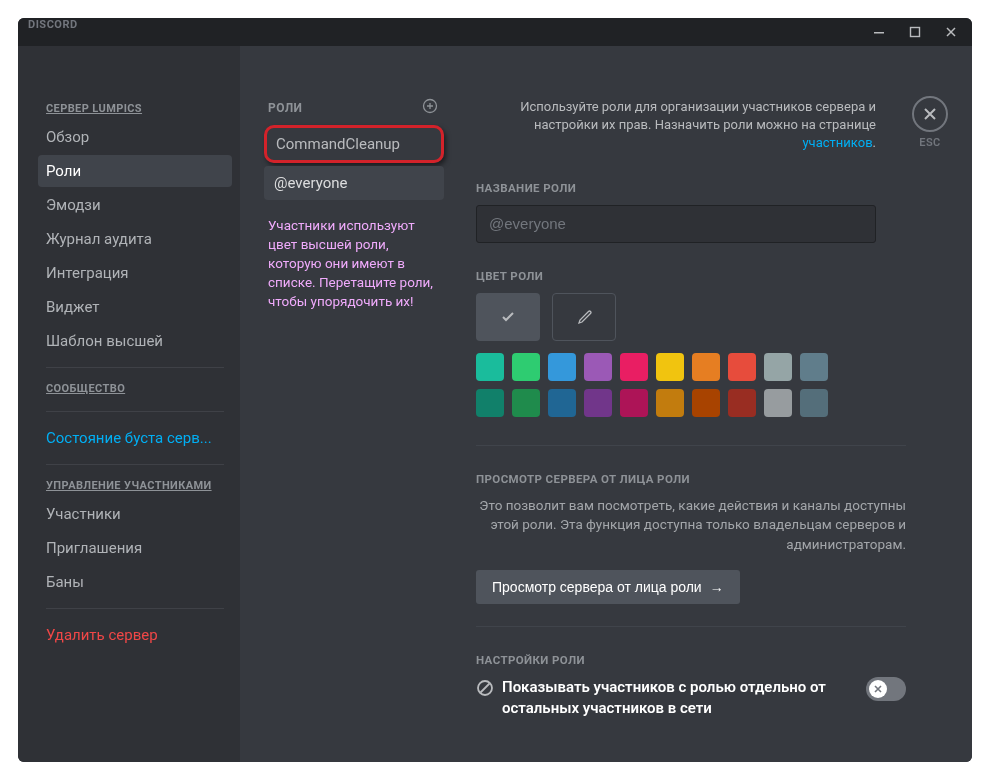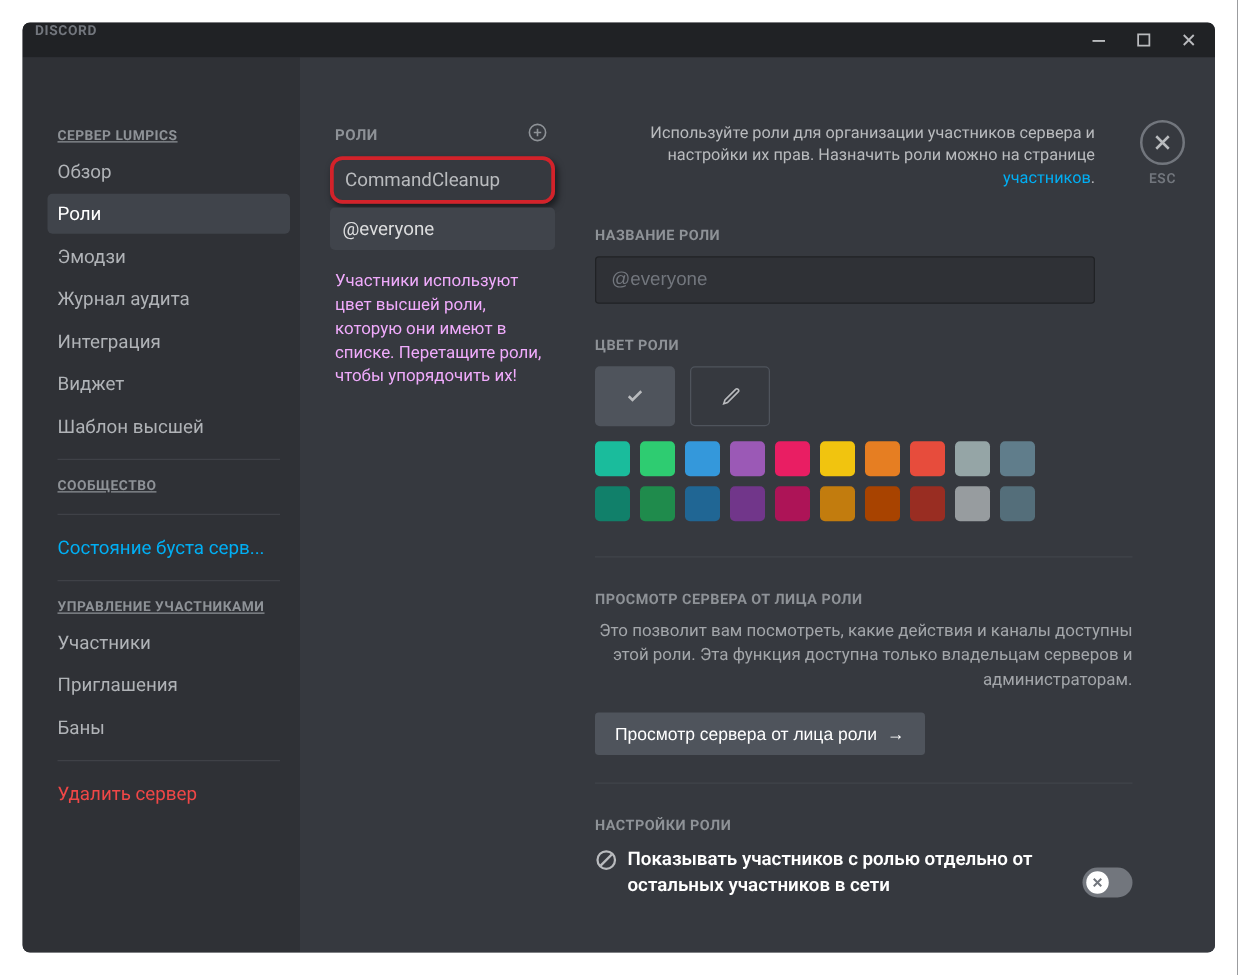--- a/index.html
+++ b/index.html
@@ -155,21 +155,21 @@
     gap:8px; margin-bottom:28px;
   }
   .swatch { width:28px; height:28px; border-radius:4px; cursor:pointer; }
   .section-block { border-top:1px solid #40444b; padding-top:26px; margin-bottom:22px; max-width:430px; }
   .section-desc { font-size:13.5px; color:#a3a6aa; line-height:1.45; margin-bottom:16px;text-align:right; }
   .preview-btn {
     display:inline-flex; align-items:center; gap:8px;
     background:#4f545c; color:#fff; border:none; border-radius:3px;
     font-size:14px; padding:9px 16px; cursor:pointer;
   }
-  .toggle-row { display:flex; align-items:flex-end; gap:14px; }
+  .toggle-row { display:flex; align-items:flex-start; gap:14px; }
   .toggle-left { flex:1; display:flex; gap:8px; align-items:flex-start; }
   .toggle-title { font-size:15px; font-weight:600; color:#fff; line-height:1.35; }
   .toggle {
     width:40px; height:24px; background:#72767d; border-radius:12px;
     position:relative; cursor:pointer; flex-shrink:0;
   }
   .toggle-knob {
     width:18px; height:18px; background:#fff; border-radius:50%;
     position:absolute; top:3px; left:3px;
     display:flex; align-items:center; justify-content:center;

